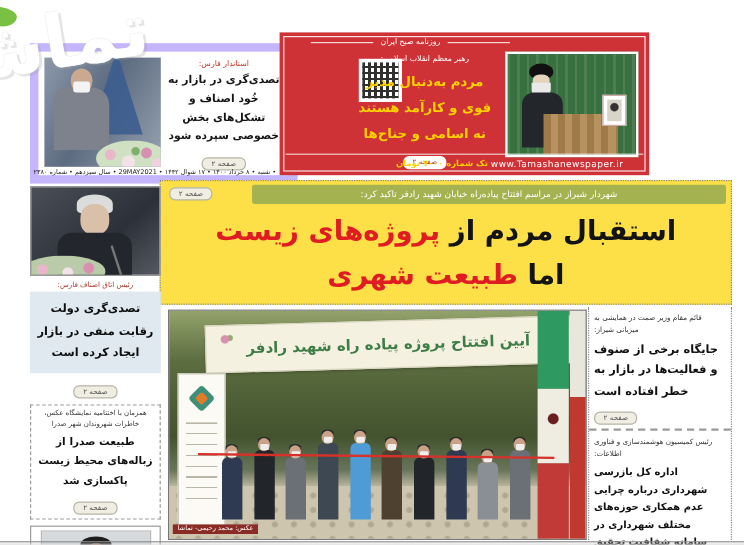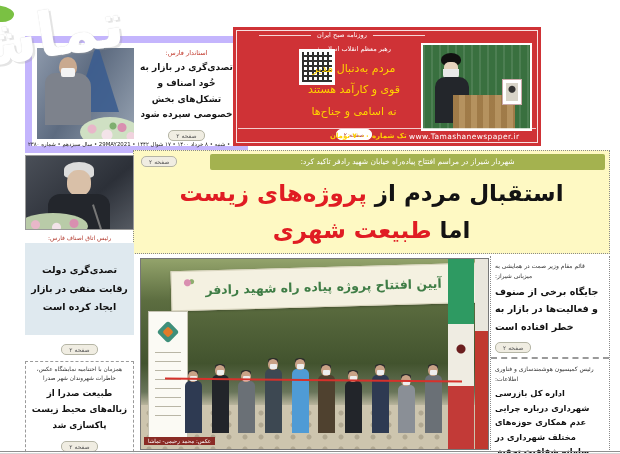--- a/index.html
+++ b/index.html
@@ -40,21 +40,21 @@
   .qr::before{content:"";position:absolute;inset:3px;
       background:repeating-linear-gradient(0deg,#30302f 0 2px,transparent 2px 5px),
                  repeating-linear-gradient(90deg,#30302f 0 2px,transparent 2px 5px);}
   .logo{position:absolute;left:-58px;top:-8px;width:190px;height:130px;z-index:6;pointer-events:none;}
   .logo-word{position:absolute;left:10px;top:8px;font-size:62px;font-weight:bold;color:#fff;
       transform:rotate(-9deg);direction:rtl;text-shadow:0 0 1px #cfcfcf,2px 2px 0 rgba(150,150,150,.25);}
   .iran-map{position:absolute;left:46px;top:14px;width:26px;height:16px;background:#7ac143;
       border-radius:45% 60% 55% 40%/55% 45% 60% 40%;transform:rotate(8deg);z-index:7;}
   .leader{position:absolute;right:126px;top:18px;width:122px;text-align:center;}
   .leader-kicker{font-size:6.5px;color:#fff;margin-bottom:5px;}
-  .leader-line{font-size:11px;font-weight:normal;color:#ffd200;line-height:1.95;}
+  .leader-line{font-size:11px;font-weight:bold;color:#ffd200;line-height:1.95;}
   .leader .badge{background:#fff;border-color:#fff;color:#b03a35;margin-top:4px;}
   .kh-photo{position:absolute;right:9px;top:16px;width:107px;height:84px;background:#39703f;
       border:2px solid #fff;overflow:hidden;}
   .kh-curtain{position:absolute;inset:0;
       background:repeating-linear-gradient(90deg,rgba(255,255,255,.10) 0 2px,transparent 2px 8px);}
   .kh-figure{position:absolute;left:12px;top:8px;width:34px;height:70px;}
   .kh-turban{position:absolute;left:6px;top:0;width:20px;height:13px;background:#111;border-radius:50% 50% 40% 40%;}
   .kh-face{position:absolute;left:9px;top:9px;width:14px;height:12px;background:#e6d3bd;border-radius:40%;}
   .kh-beard{position:absolute;left:8px;top:16px;width:16px;height:12px;background:#e9e9e9;border-radius:0 0 50% 50%;}
   .kh-robe{position:absolute;left:0;top:24px;width:34px;height:46px;background:#23262b;border-radius:10px 10px 0 0;}
@@ -65,21 +65,21 @@
   .kh-frame::after{content:"";position:absolute;inset:3px;background:#d8d4c8;
       background-image:radial-gradient(circle at 50% 35%,#333 0 3px,transparent 4px);}
   .mast-sep{position:absolute;left:5px;right:5px;top:101px;height:1px;background:rgba(255,255,255,.75);}
   .price{position:absolute;left:97px;top:105px;color:#ffd200;font-size:7px;font-weight:bold;direction:rtl;}
   .website{position:absolute;left:176px;top:105px;color:#fff;font-size:7.5px;letter-spacing:.4px;}
   
   .dateline{position:absolute;left:22px;top:141px;width:214px;font-size:5.4px;color:#222;
       text-align:center;direction:rtl;white-space:nowrap;}
   
   .lead-box{position:absolute;left:133px;top:150px;width:477px;height:104px;
-      border:1px dotted #8a8a8a;box-sizing:border-box;background:#fef9c3;}
+      border:1px dotted #8a8a8a;box-sizing:border-box;background:#fde047;}
   .lead-badge{position:absolute;left:7px;top:5px;}
   .green-bar{position:absolute;left:76px;right:4px;top:3px;height:16px;background:#a4b24f;
       border-radius:2px;color:#fff;font-size:7.5px;line-height:16px;text-align:center;direction:rtl;}
   .lead-headline{margin-top:24px;text-align:center;direction:rtl;font-weight:bold;
       font-size:23px;line-height:1.62;}
   .hl-black{color:#131313;}
   .hl-red{color:#e01c23;}
   
   .main-photo{position:absolute;left:140px;top:258px;width:347px;height:190px;border:1px solid #777;
       overflow:hidden;background:linear-gradient(180deg,#93a36b 0%,#5c6d40 22%,#42532e 55%,#69755a 70%,
@@ -139,21 +139,21 @@
   .om-hair{position:absolute;left:38px;top:6px;width:30px;height:16px;background:#dcdcdc;border-radius:50% 50% 20% 20%;}
   .om-face{position:absolute;left:41px;top:14px;width:24px;height:26px;background:#d9c0a8;border-radius:45%;}
   .om-suit{position:absolute;left:22px;top:38px;width:62px;height:40px;background:#23262c;border-radius:12px 12px 0 0;}
   .om-mic{position:absolute;left:70px;top:48px;width:2px;height:26px;background:#777;transform:rotate(-18deg);}
   .lc-flowers{position:absolute;left:-8px;bottom:-10px;width:70px;height:26px;border-radius:50%;
        background:radial-gradient(circle at 25% 45%,#e8b7c9 0 4px,transparent 5px),
                   radial-gradient(circle at 55% 55%,#f3e3e9 0 4px,transparent 5px),
                   radial-gradient(circle at 80% 40%,#d98fb0 0 4px,transparent 5px),#b9cba8;}
   .lc-kicker{font-size:6px;color:#b23a2e;text-align:center;margin-top:4px;direction:rtl;}
   .lc-headline1{margin-top:2px;background:#dfe9ef;font-size:9.5px;font-weight:bold;color:#101010;
-      text-align:center;line-height:1.95;direction:rtl;padding:18px 1px;}
+      text-align:center;line-height:1.95;direction:rtl;padding:6px 1px;}
   .lc-center{text-align:center;margin-top:2px;}
   .lc-box{margin-top:5px;border:1px dashed #9a9a9a;padding:3px 2px;text-align:center;background:#fff;}
   .lc-box .rc-kicker{font-size:5.8px;}
   .lc-box .rc-headline{font-size:8.8px;}
   .lc-box2{margin-top:5px;border:1px solid #9a9a9a;padding:3px 2px 2px;text-align:center;background:#fff;}
   .lc-photo2{position:relative;width:92px;height:64px;margin:0 auto;overflow:hidden;
       background:linear-gradient(180deg,#d7dbdd 0%,#c2c8cb 100%);border:1px solid #bbb;box-sizing:border-box;}
   .pm-hair{position:absolute;left:32px;top:4px;width:26px;height:14px;background:#1d1d1d;border-radius:50% 50% 30% 30%;}
   .pm-face{position:absolute;left:35px;top:10px;width:20px;height:23px;background:#c8a183;border-radius:45%;}
   

